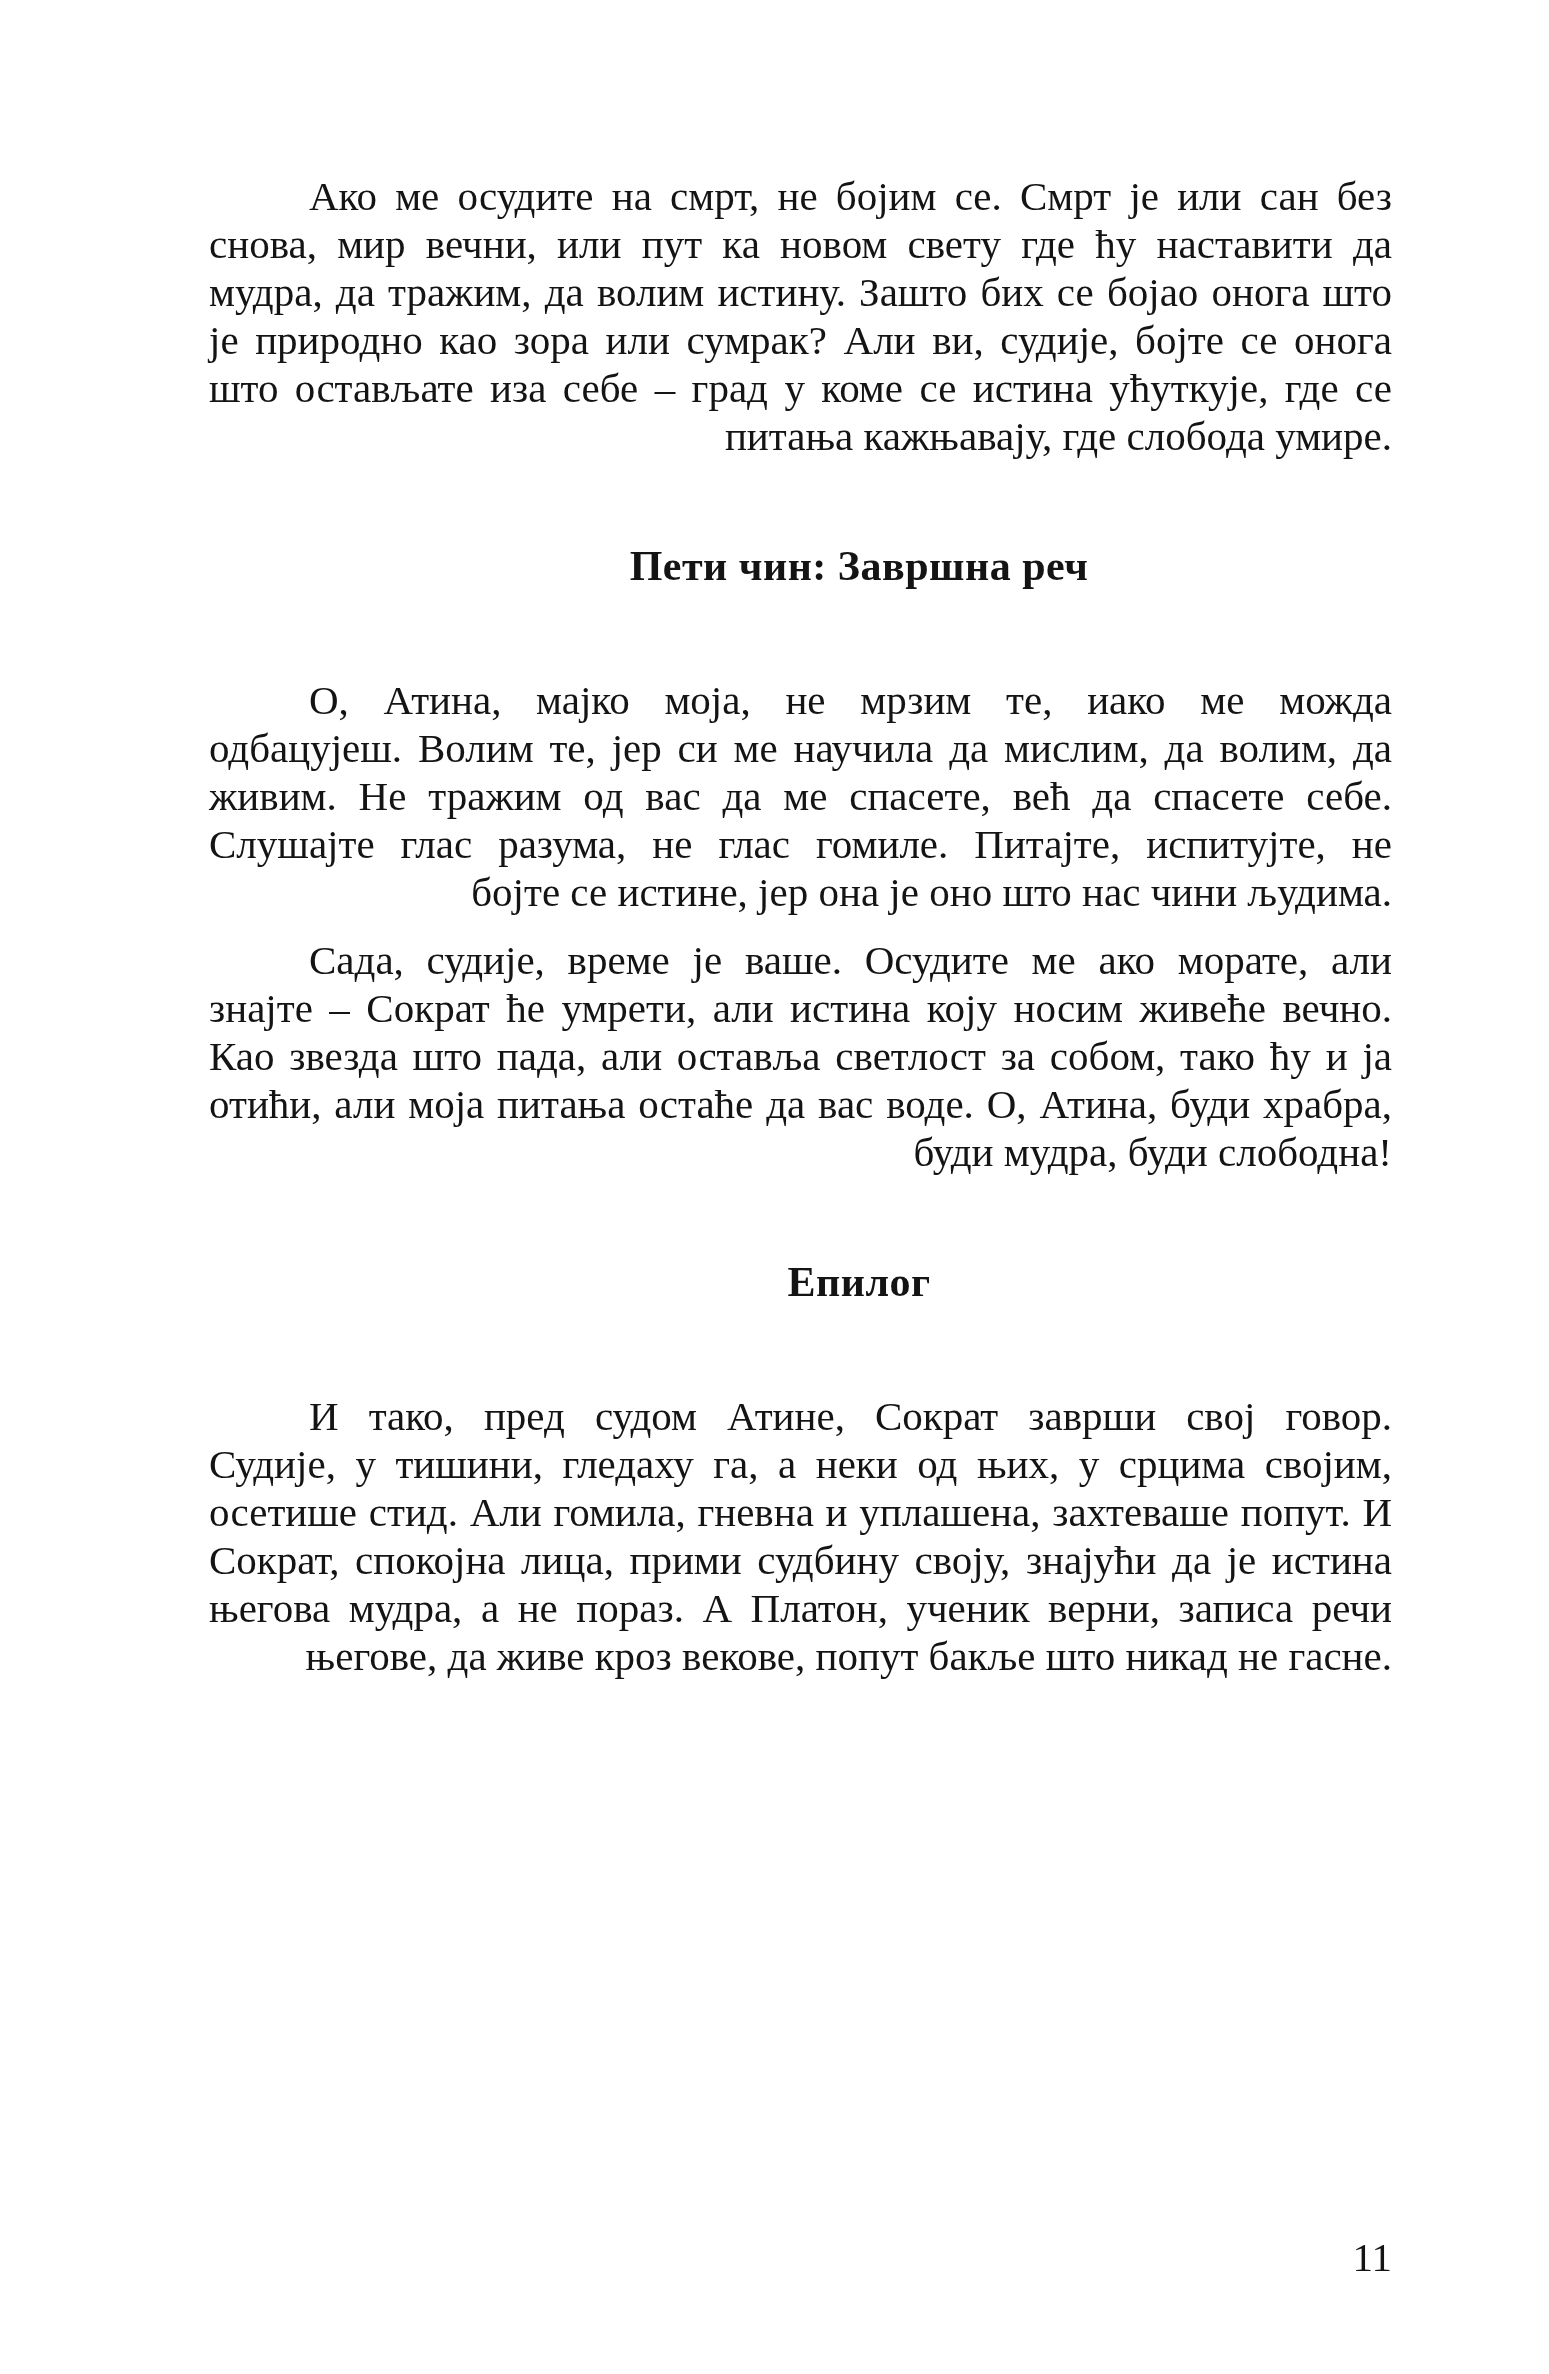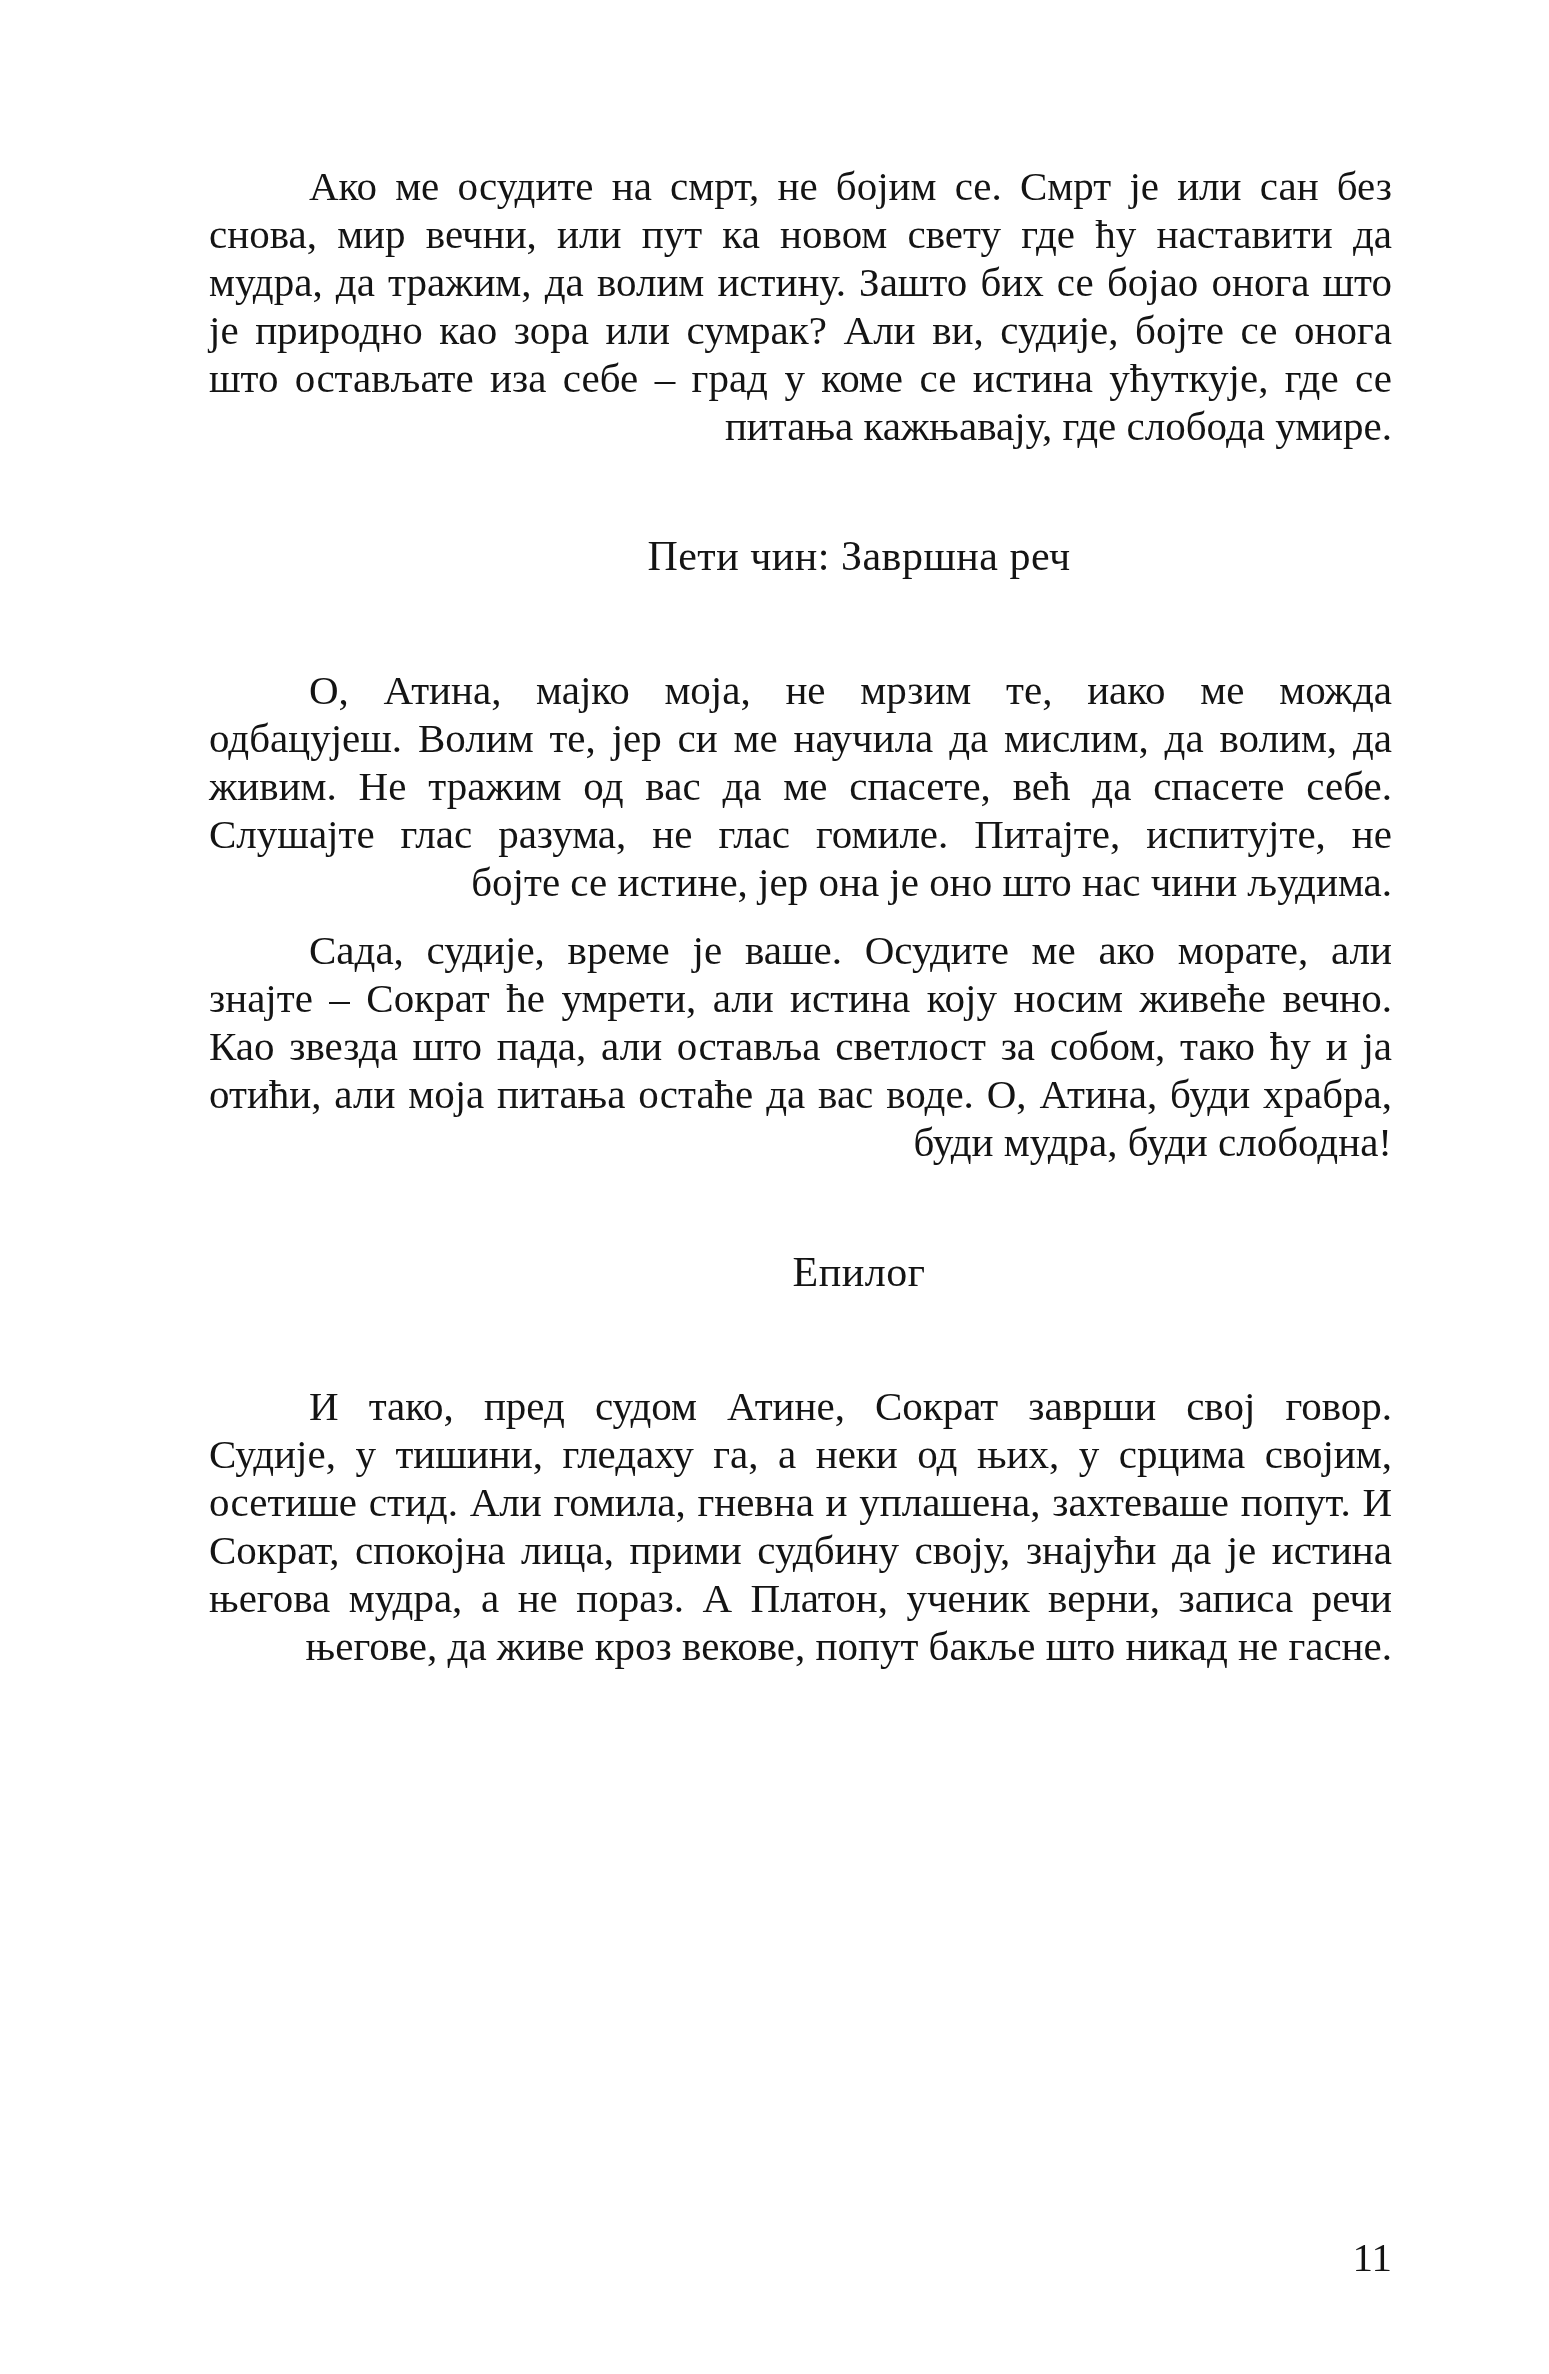--- a/index.html
+++ b/index.html
@@ -16,21 +16,21 @@
     position: absolute;
     top: 0; left: 0;
     width: 1549px;
     height: 2375px;
     background: #ffffff;
     overflow: hidden;
   }
   .text-block {
     position: absolute;
     left: 209px;
-    top: 162px;
+    top: 172px;
     width: 1183px;
     font-size: 41px;
     line-height: 48px;
   }
   .para { margin: 0; }
   .para + .para { margin-top: 19.5px; }
   .para .line {
     text-align: justify;
     text-align-last: justify;
     height: 48px;
@@ -41,21 +41,21 @@
   }
   .para .line.first {
     text-indent: 100px;
   }
   .heading {
     margin: 82px 0 86px 0;
     padding-left: 117px;
     height: 48px;
     font-size: 42px;
     line-height: 48px;
-    font-weight: normal;
+    font-weight: bold;
     text-align: center;
     letter-spacing: 0.5px;
   }
   .page-number {
     position: absolute;
     left: 209px;
     top: 2233px;
     width: 1183px;
     height: 48px;
     font-size: 41px;

